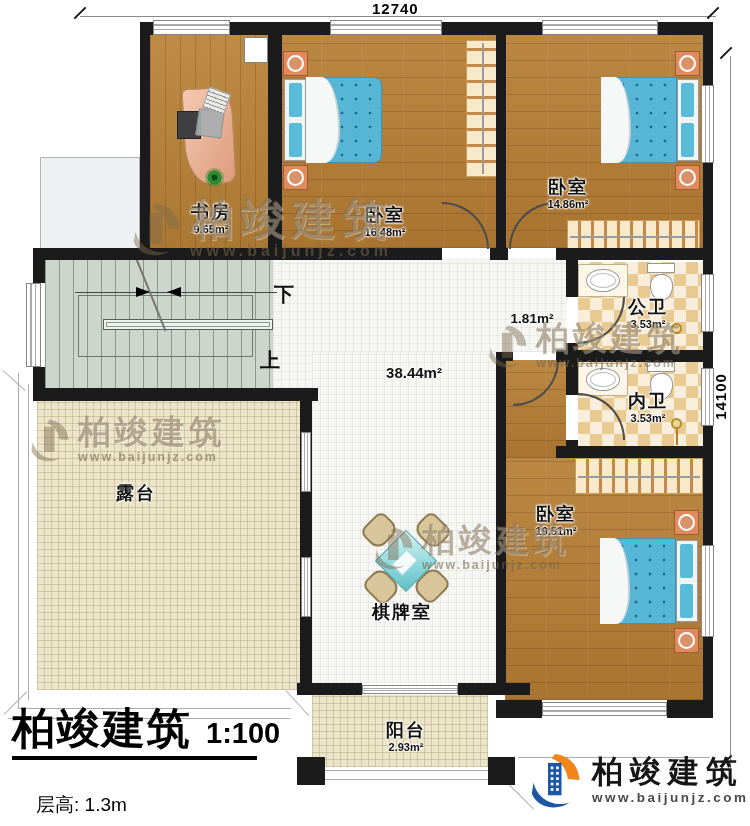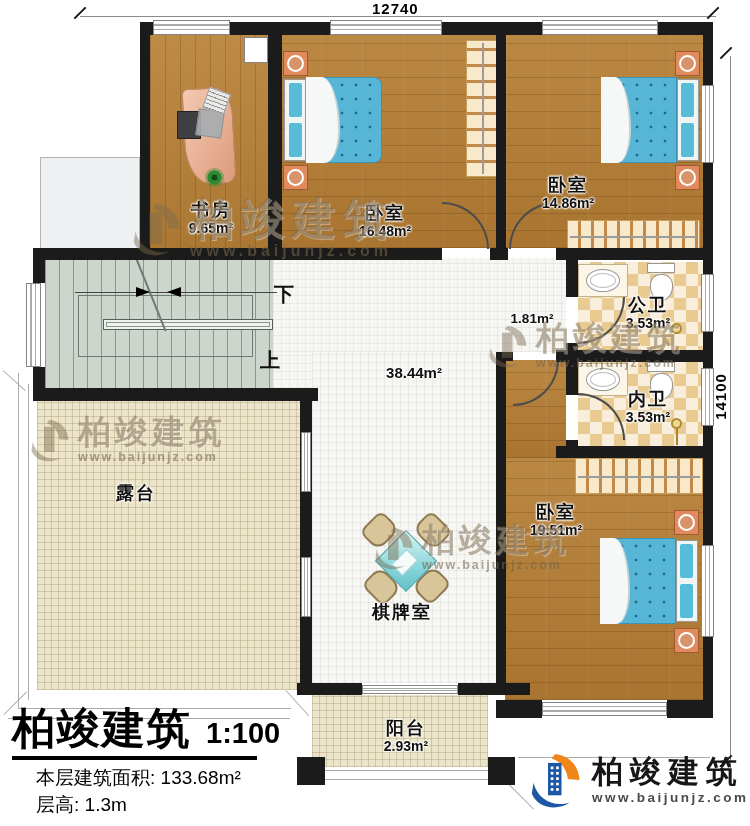--- a/index.html
+++ b/index.html
@@ -81,21 +81,21 @@
   .tri{position:absolute;width:0;height:0;z-index:10}
   .tri-r{border-top:5px solid transparent;border-bottom:5px solid transparent;border-left:14px solid #000}
   .tri-l{border-top:5px solid transparent;border-bottom:5px solid transparent;border-right:14px solid #000}
   .breakline{position:absolute;background:#767676;transform:rotate(-22deg);z-index:9}
 
   
   .rl{position:absolute;transform:translate(-50%,-50%);text-align:center;font-weight:bold;color:#101010;z-index:40;
       white-space:nowrap;line-height:1.1;
       text-shadow:0 1px 2px rgba(255,255,255,.95),0 -1px 2px rgba(255,255,255,.95),1px 0 2px rgba(255,255,255,.95),-1px 0 2px rgba(255,255,255,.95)}
   .rl .nm{font-size:18px;letter-spacing:2px;display:block}
-  .rl .ar{font-size:14px;display:block}
+  .rl .ar{font-size:11px;display:block}
   .dir{position:absolute;font-size:20px;font-weight:bold;color:#0d0d0d;z-index:40}
 
   
   .dimline{position:absolute;background:#8a8a8a;z-index:25}
   .tick{position:absolute;width:16px;height:2px;background:#161616;transform:rotate(-45deg);z-index:26}
   .dimtext{position:absolute;font-size:15px;font-weight:bold;color:#000;z-index:26;letter-spacing:1px}
   .fl{position:absolute;background:#ababab;z-index:2}
 
   
   .tblock{position:absolute;left:12px;top:700px;z-index:45;color:#000;white-space:nowrap}
@@ -351,24 +351,20 @@
     <div>
       <div class="wm-name">柏竣建筑</div>
       <div class="wm-url">www.baijunjz.com</div>
     </div>
   </div>
 
   <div class="tblock">
     <span class="t-main">柏竣建筑</span><span class="t-scale">1:100</span>
   </div>
   <div class="t-rule"></div>
-  <div class="t-line" style="top:765px">
-    <span>本层建筑面积:</span>
-    <span>133.68m²</span>
-  </div>
   <div class="t-line" style="top:792px">
     <span>层高:</span>
     <span>1.3m</span>
   </div>
 
   <div class="brand">
     <svg width="54" height="60" viewBox="0 0 60 62">
       <path d="M28 2 C44 4 54 15 55 31 L42 30 C41 19 34 10 24 7 Z" fill="#f08519"></path>
       <rect x="20" y="12" width="15" height="36" fill="#1c57a5"></rect>
       <g fill="#ffffff">

